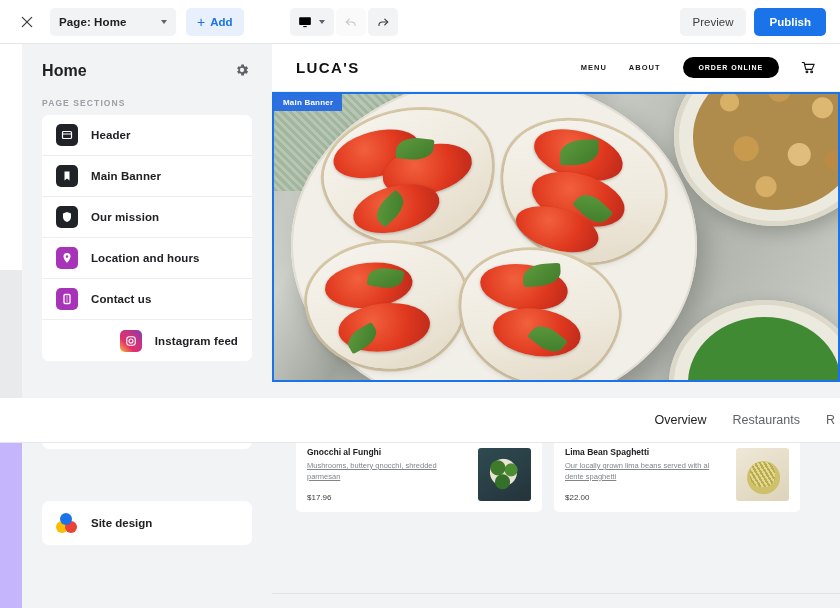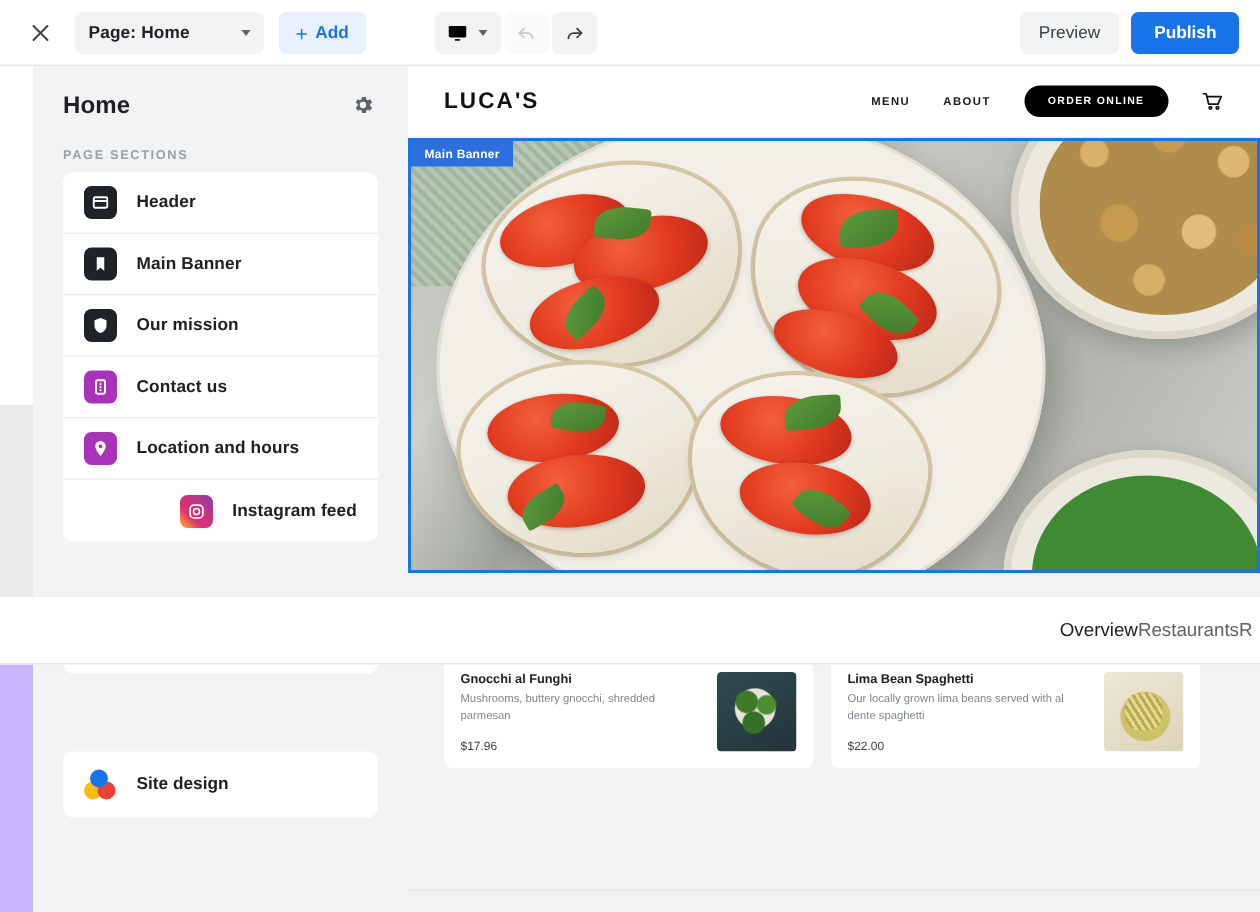--- a/index.html
+++ b/index.html
@@ -181,37 +181,37 @@
     background:
       linear-gradient(36deg,#2f6b28 0 4px,#3f8a33 4px 8px),
       #2b5e24;
   }
 
   
   .overlay-bar {
     position:absolute; left:0; top:398px; width:840px; height:45px;
     background:#ffffff; z-index:30;
     display:flex; align-items:center; justify-content:flex-end;
-    padding-right:4px; border-bottom:1px solid #e6e8ea;
+    padding-right:4px; gap:26px; border-bottom:1px solid #e6e8ea;
   }
   .ov-tab { font-size:12.5px; color:#5f6368; cursor:pointer; white-space:nowrap; }
   .ov-tab.active { color:#202124; }
   .ov-tab.clipped { overflow:hidden; width:10px; }
 
   
   .menu-sec { padding:22px 24px 0 24px; background:#f1f3f4; height:165px; }
   .menu-title { font-size:13.5px; font-weight:700; color:#202124; letter-spacing:.1px; }
   .menu-cards { display:flex; gap:12px; margin-top:18px; }
   .mcard {
     background:#ffffff; border-radius:5px; width:246px; height:75px;
     display:flex; padding:10px 11px; gap:8px; flex:none;
   }
   .mc-body { flex:1; display:flex; flex-direction:column; }
   .mc-name { font-size:8.5px; font-weight:700; color:#202124; }
-  .mc-desc { font-size:7.5px; color:#80868b; line-height:1.45; margin-top:4px; }
+  .mc-desc { font-size:7.5px; color:#80868b; line-height:1.45; margin-top:4px;text-decoration:underline; }
   .mc-price { font-size:8px; color:#3c4043; margin-top:auto; }
   .mc-thumb { width:53px; height:53px; border-radius:3px; flex:none; align-self:center; overflow:hidden; position:relative; }
   .thumb-gnocchi {
     background:radial-gradient(circle at 48% 46%, #e9e4d6 0 13px, transparent 14px),
       linear-gradient(150deg,#2f4a52 0%,#24343a 100%);
   }
   .thumb-gnocchi::after {
     content:""; position:absolute; inset:18%;
     background:
       radial-gradient(circle at 30% 30%, #3f7a2a 0 7px, transparent 8px),
@@ -326,37 +326,37 @@
         <span class="sec-ico" style="background:#1f2328">
           <svg viewBox="0 0 24 24" fill="#fff">
               <path d="M12 2 4 5v7c0 5 3.5 8.6 8 10 4.5-1.4 8-5 8-10V5z"></path>
             </svg>
         </span>
         <span class="sec-lbl">Our mission</span>
       </div>
 
       <div class="sec-item">
         <span class="sec-ico" style="background:#a734b8">
+          <svg viewBox="0 0 24 24" fill="#fff">
+              <path d="M12 2a7 7 0 0 0-7 7c0 5 7 13 7 13s7-8 7-13a7 7 0 0 0-7-7zm0 9.5A2.5 2.5 0 1 1 12 6.5a2.5 2.5 0 0 1 0 5z"></path>
+            </svg>
+        </span>
+        <span class="sec-lbl">Location and hours</span>
+      </div>
+
+      <div class="sec-item">
+        <span class="sec-ico" style="background:#a734b8">
           <svg viewBox="0 0 24 24" fill="none" stroke="#fff" stroke-width="2.6" stroke-linecap="round">
               <rect x="6" y="3" width="12" height="18" rx="2" fill="none"></rect>
               <line x1="12" y1="8" x2="12" y2="8.2"></line>
               <line x1="12" y1="12" x2="12" y2="12.2"></line>
               <line x1="12" y1="16" x2="12" y2="16.2"></line>
             </svg>
         </span>
         <span class="sec-lbl">Contact us</span>
-      </div>
-
-      <div class="sec-item">
-        <span class="sec-ico" style="background:#a734b8">
-          <svg viewBox="0 0 24 24" fill="#fff">
-              <path d="M12 2a7 7 0 0 0-7 7c0 5 7 13 7 13s7-8 7-13a7 7 0 0 0-7-7zm0 9.5A2.5 2.5 0 1 1 12 6.5a2.5 2.5 0 0 1 0 5z"></path>
-            </svg>
-        </span>
-        <span class="sec-lbl">Location and hours</span>
       </div>
 
       <div class="sec-item">
         <span class="sec-ico" style="background:linear-gradient(45deg,#fdbb2d,#e1306c,#c13584,#833ab4)">
           <svg viewBox="0 0 24 24" fill="none" stroke="#fff" stroke-width="2.2">
               <rect x="3.5" y="3.5" width="17" height="17" rx="5"></rect>
               <circle cx="12" cy="12" r="4"></circle>
             </svg>
         </span>
         <span class="sec-lbl">Instagram feed</span>

